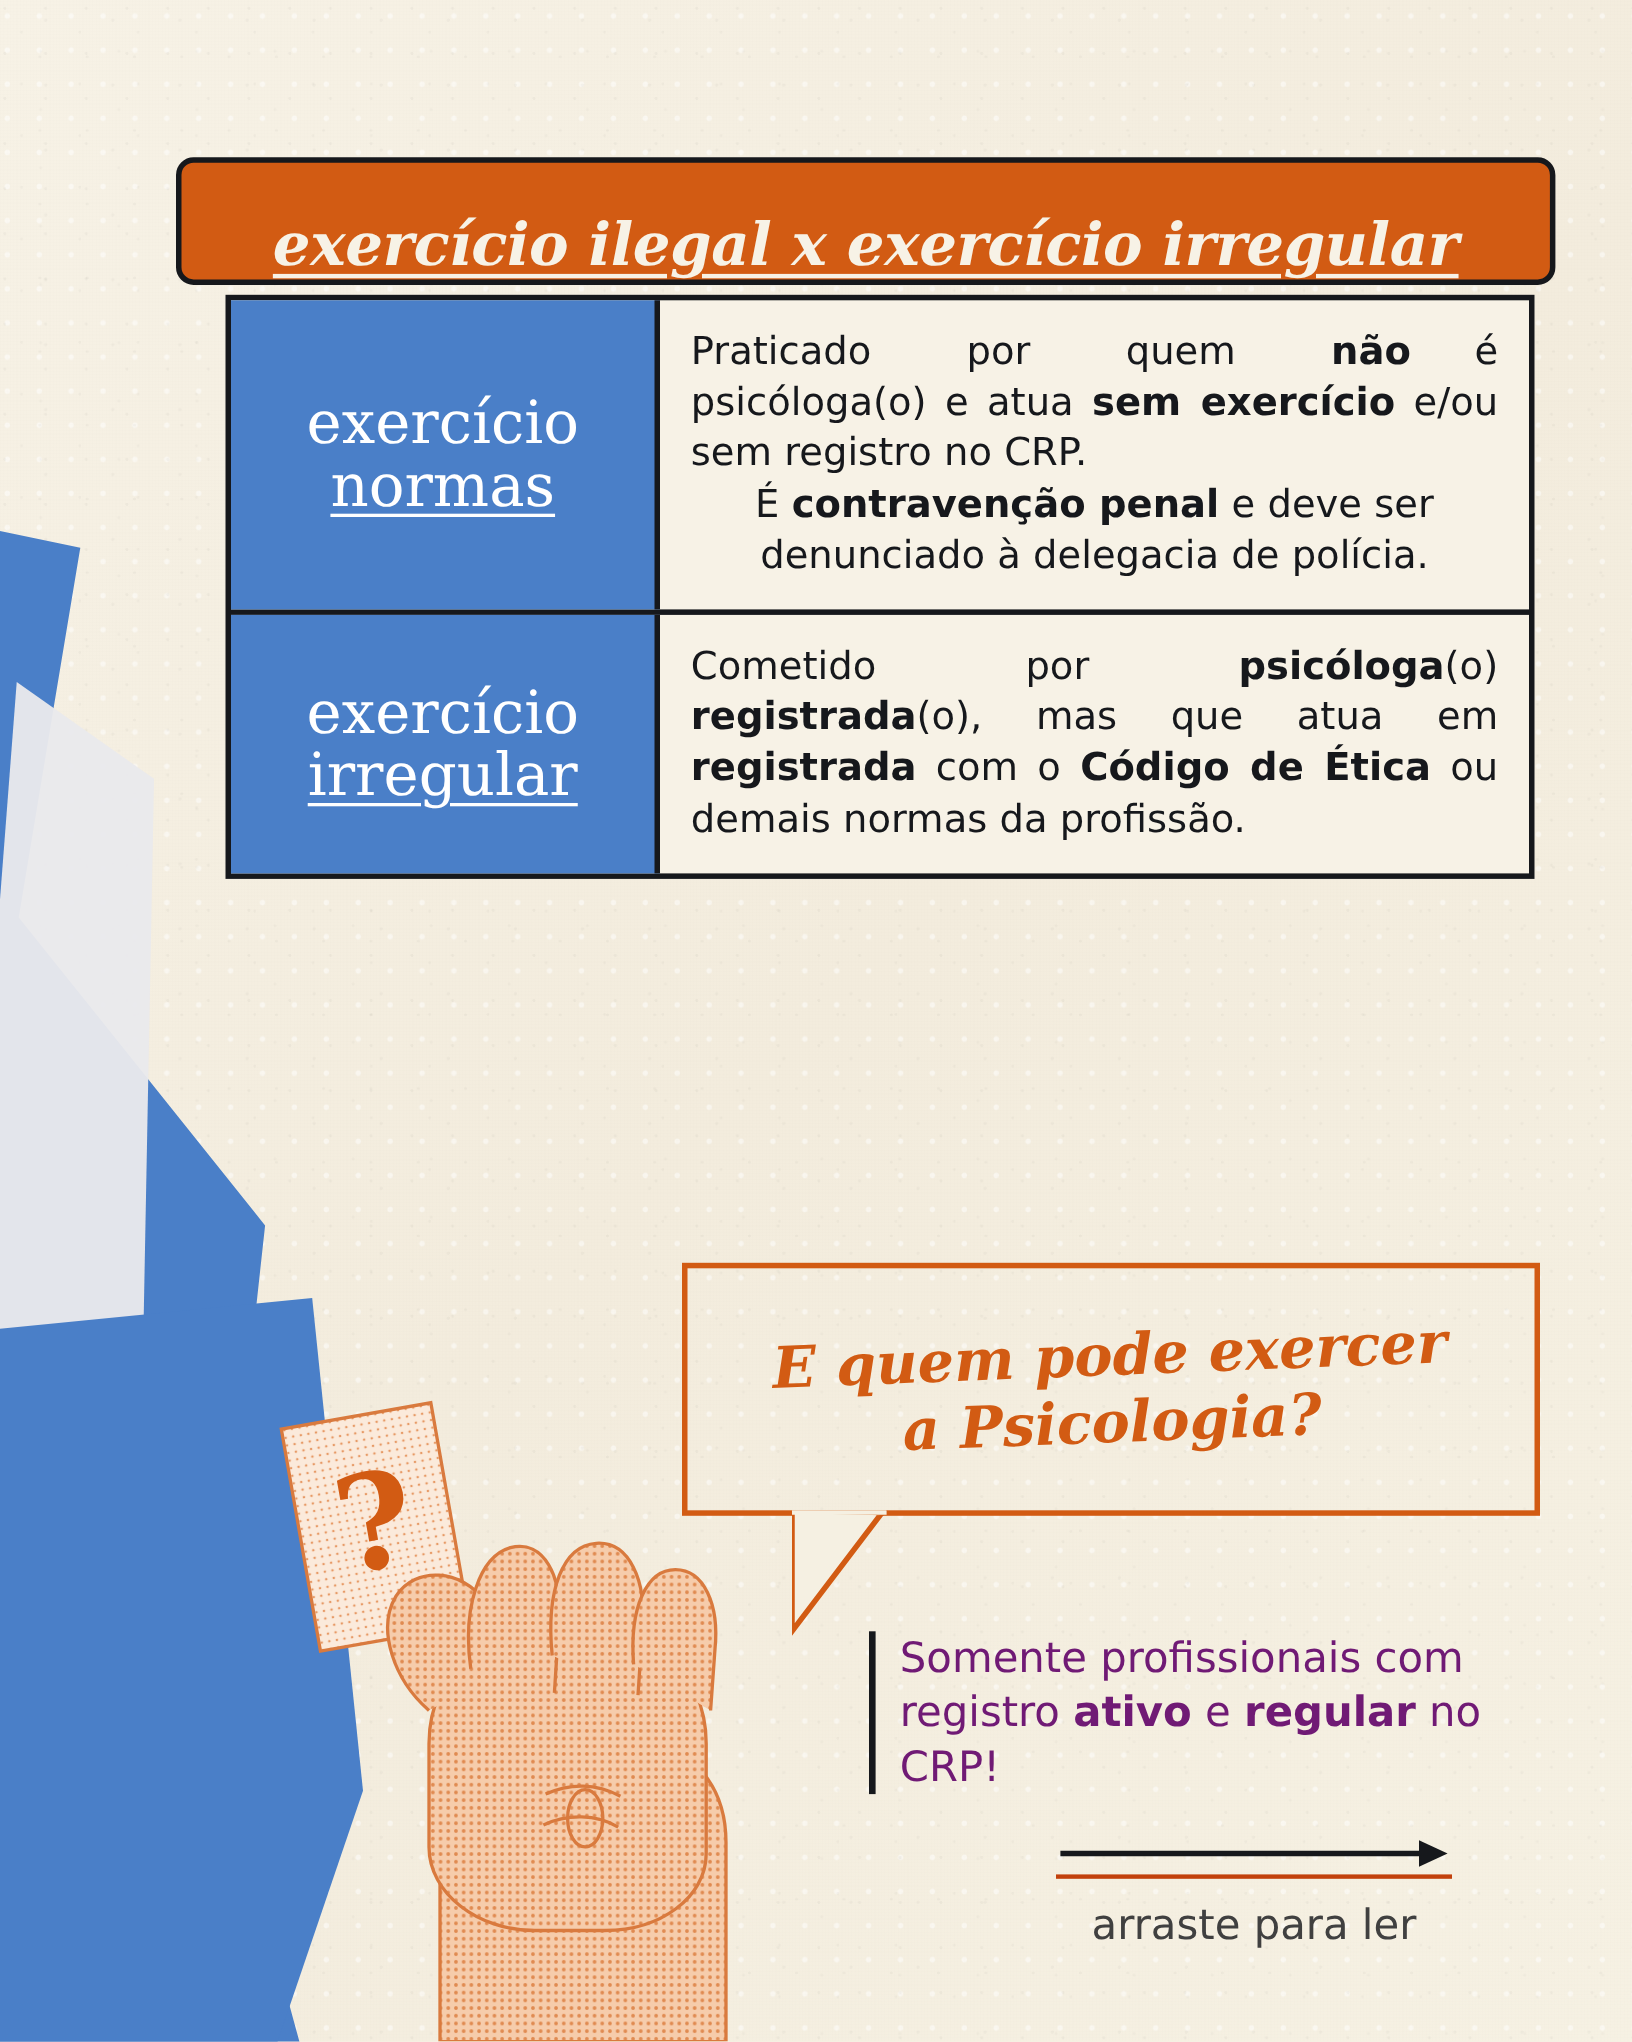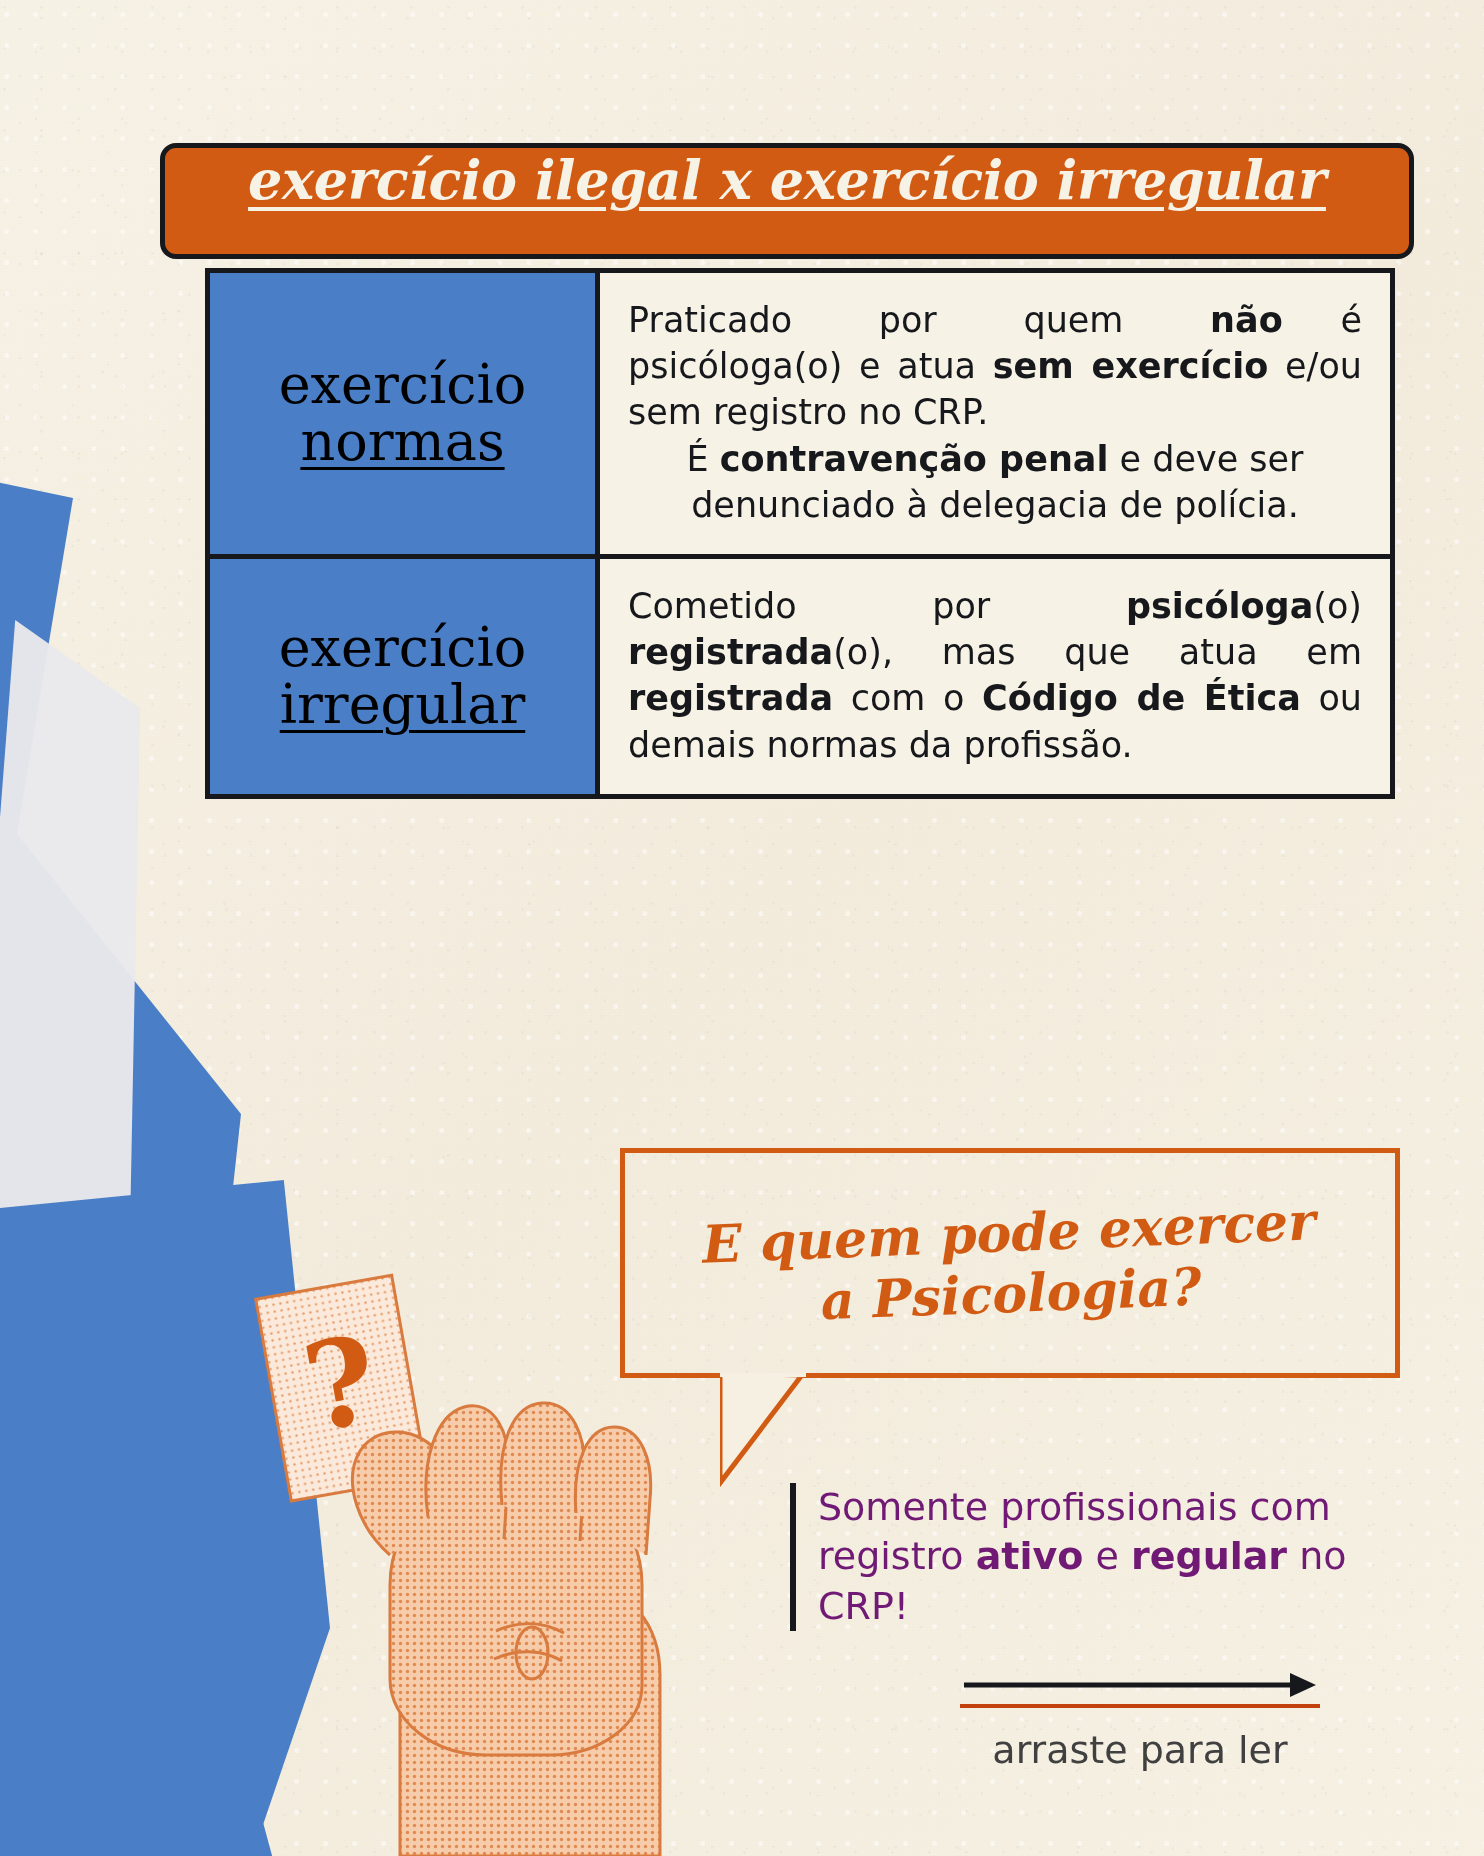--- a/index.html
+++ b/index.html
@@ -73,21 +73,21 @@
   .title-banner {
     position: absolute;
     left: 160px;
     top: 143px;
     width: 1254px;
     height: 116px;
     background: #d25b13;
     border: 5px solid #16181c;
     border-radius: 16px;
     display: flex;
-    align-items: flex-start;
+    align-items: flex-end;
     justify-content: center;
     box-sizing: border-box;
   }
   .title-text {
     font-family: "DejaVu Serif", serif;
     font-style: italic;
     font-weight: 700;
     font-size: 54px;
     color: #f7f2e6;
     text-decoration: underline;
@@ -122,21 +122,21 @@
     display: flex;
     align-items: center;
     justify-content: center;
     padding: 28px 12px;
     box-sizing: border-box;
   }
   .cell-label-inner {
     font-family: "DejaVu Serif", serif;
     font-size: 54px;
     line-height: 1.06;
-    color: #000000;
+    color: #ffffff;
     text-align: center;
   }
   .cell-label-inner .u {
     text-decoration: underline;
     text-underline-offset: 7px;
     text-decoration-thickness: 3px;
     display: inline-block;
   }
   .cell-body {
     flex: 1 1 auto;

